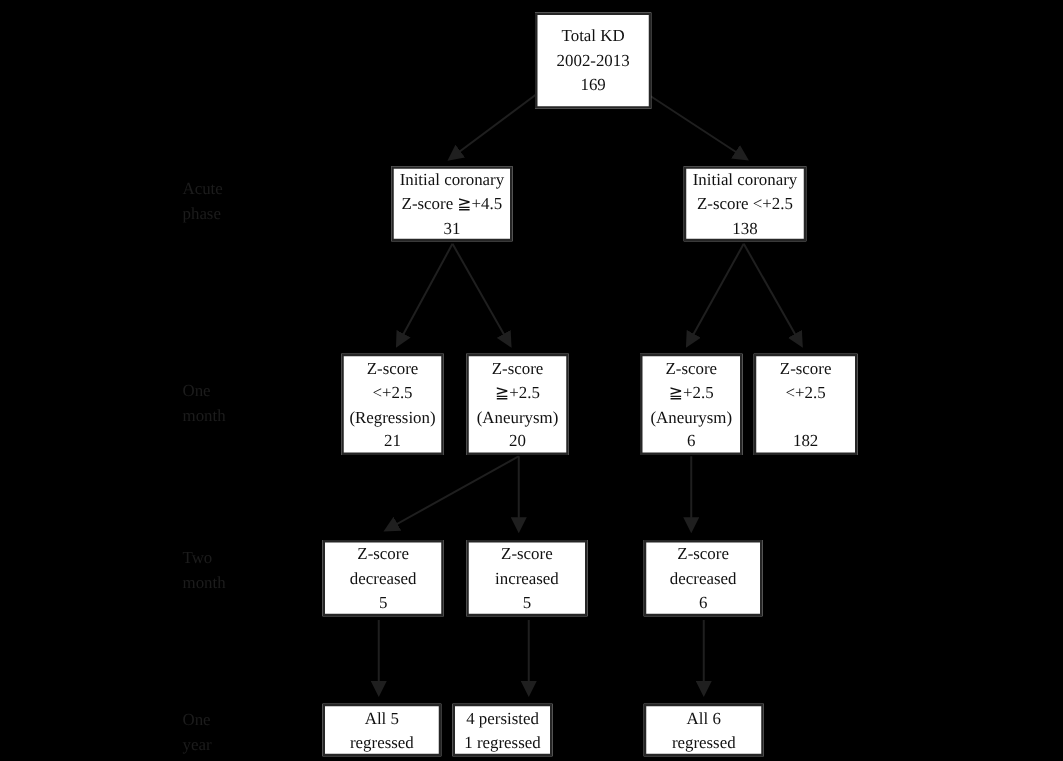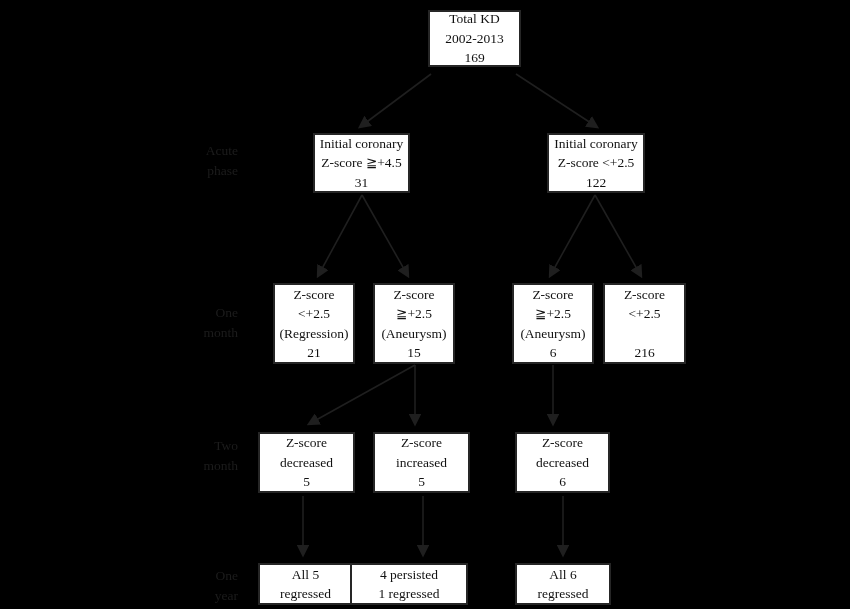--- a/index.html
+++ b/index.html
@@ -21,21 +21,21 @@
     justify-content:center;
     align-items:center;
     color:#111111;
     font-size:13.5px;
     text-align:center;
   }
   .bline{line-height:19.5px;min-height:19.5px;white-space:nowrap;}
   .phase{
     position:absolute;
     width:92px;
-    text-align:right;
+    text-align:left;
     color:#1c1c1c;
     font-size:13.5px;
   }
   .pline{line-height:20px;}
   .arrowline{stroke:#1f1f1f;stroke-width:1.6;fill:none;}
 </style>
 </head>
 <body>
 
 <div id="stage">
@@ -70,60 +70,60 @@
   </div>
   <div class="phase" style="left:146px;top:436px">
     <div class="pline">Two</div>
     <div class="pline">month</div>
   </div>
   <div class="phase" style="left:146px;top:566px">
     <div class="pline">One</div>
     <div class="pline">year</div>
   </div>
 
-  <div class="box" style="left:428px;top:10px;width:93px;height:57px">
+  <div class="box" style="left:428px;top:10px;width:93px;height:77px">
     <div class="bline">Total KD</div>
     <div class="bline">2002-2013</div>
     <div class="bline">169</div>
   </div>
 
   <div class="box" style="left:313px;top:133px;width:97px;height:60px">
     <div class="bline">Initial coronary</div>
     <div class="bline">Z-score ≧+4.5</div>
     <div class="bline">31</div>
   </div>
   <div class="box" style="left:547px;top:133px;width:98px;height:60px">
     <div class="bline">Initial coronary</div>
     <div class="bline">Z-score &lt;+2.5</div>
-    <div class="bline">122</div>
+    <div class="bline">138</div>
   </div>
 
   <div class="box" style="left:273px;top:283px;width:82px;height:81px">
     <div class="bline">Z-score</div>
     <div class="bline">&lt;+2.5</div>
     <div class="bline">(Regression)</div>
     <div class="bline">21</div>
   </div>
   <div class="box" style="left:373px;top:283px;width:82px;height:81px">
     <div class="bline">Z-score</div>
     <div class="bline">≧+2.5</div>
     <div class="bline">(Aneurysm)</div>
-    <div class="bline">15</div>
+    <div class="bline">20</div>
   </div>
   <div class="box" style="left:512px;top:283px;width:82px;height:81px">
     <div class="bline">Z-score</div>
     <div class="bline">≧+2.5</div>
     <div class="bline">(Aneurysm)</div>
     <div class="bline">6</div>
   </div>
   <div class="box" style="left:603px;top:283px;width:83px;height:81px">
     <div class="bline">Z-score</div>
     <div class="bline">&lt;+2.5</div>
     <div class="bline"></div>
-    <div class="bline">216</div>
+    <div class="bline">182</div>
   </div>
 
   <div class="box" style="left:258px;top:432px;width:97px;height:61px">
     <div class="bline">Z-score</div>
     <div class="bline">decreased</div>
     <div class="bline">5</div>
   </div>
   <div class="box" style="left:373px;top:432px;width:97px;height:61px">
     <div class="bline">Z-score</div>
     <div class="bline">increased</div>
@@ -132,21 +132,21 @@
   <div class="box" style="left:515px;top:432px;width:95px;height:61px">
     <div class="bline">Z-score</div>
     <div class="bline">decreased</div>
     <div class="bline">6</div>
   </div>
 
   <div class="box" style="left:258px;top:563px;width:95px;height:42px">
     <div class="bline">All 5</div>
     <div class="bline">regressed</div>
   </div>
-  <div class="box" style="left:350px;top:563px;width:118px;height:42px">
+  <div class="box" style="left:362px;top:563px;width:80px;height:42px">
     <div class="bline">4 persisted</div>
     <div class="bline">1 regressed</div>
   </div>
   <div class="box" style="left:515px;top:563px;width:96px;height:42px">
     <div class="bline">All 6</div>
     <div class="bline">regressed</div>
   </div>
 
 </div>
 

